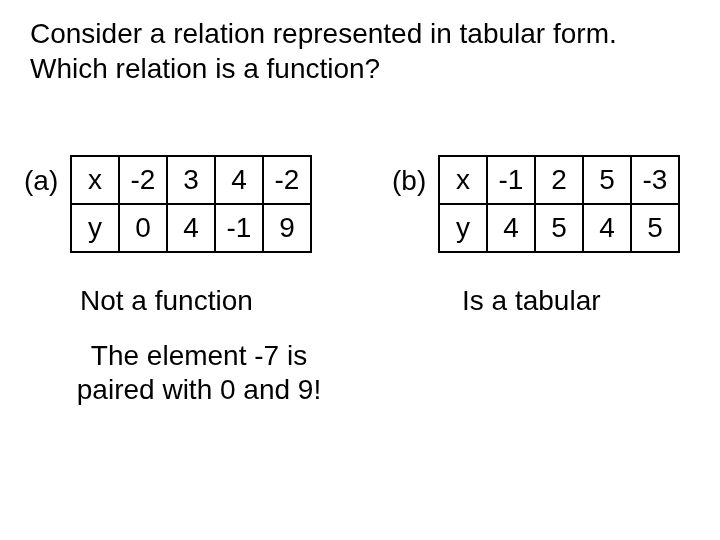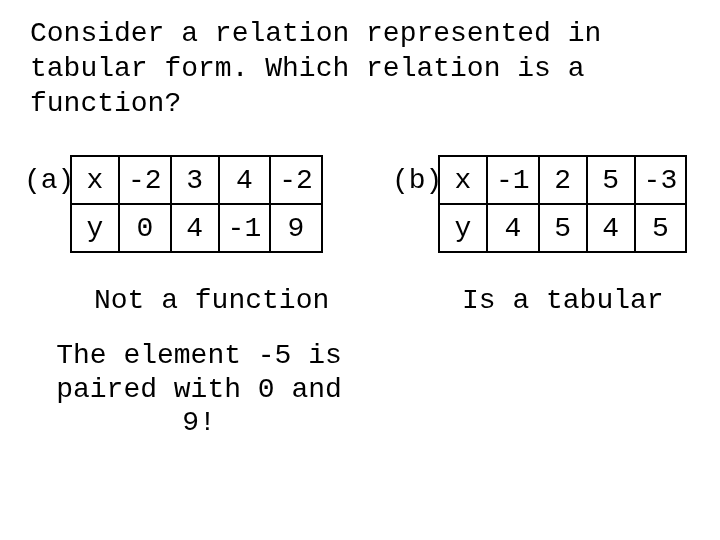--- a/index.html
+++ b/index.html
@@ -8,21 +8,20 @@
     width: 720px;
     height: 540px;
     background: #fff;
     font-family: Arial, Helvetica, sans-serif;
     color: #000;
   }
   .page {
     position: relative;
     width: 584px;
     height: 540px;
-    font-family: Liberation Mono, monospace;
   }
   .question {
     position: absolute;
     left: 30px;
     top: 16px;
     width: 640px;
     font-size: 28px;
     line-height: 1.25;
   }
   .part {
@@ -49,21 +48,21 @@
     padding: 6px 8px;
     min-width: 30px;
     height: 34px;
   }
   .verdict {
     position: absolute;
     top: 130px;
     font-size: 28px;
     white-space: nowrap;
   }
-  .verdict-a { left: 70px; text-align: right; }
+  .verdict-a { left: 56px; text-align: right; }
   .verdict-b { left: 70px; }
   .explain {
     position: absolute;
     top: 184px;
     left: 30px;
     width: 290px;
     font-size: 28px;
     text-align: center;
     line-height: 1.2;
   }
@@ -89,21 +88,21 @@
       <tr>
         <td>y</td>
         <td>0</td>
         <td>4</td>
         <td>-1</td>
         <td>9</td>
       </tr>
     </tbody>
       </table>
     <div class="verdict verdict-a">Not a function</div>
-    <div class="explain">The element -5 is paired with 0 and 9!</div>
+    <div class="explain">The element -7 is paired with 0 and 9!</div>
   </div>
 
   <div class="part part-b">
     <div class="part-label">(b)</div>
     <table class="tbl">
       <tbody>
           <tr>
         <td>x</td>
         <td>-1</td>
         <td>2</td>

